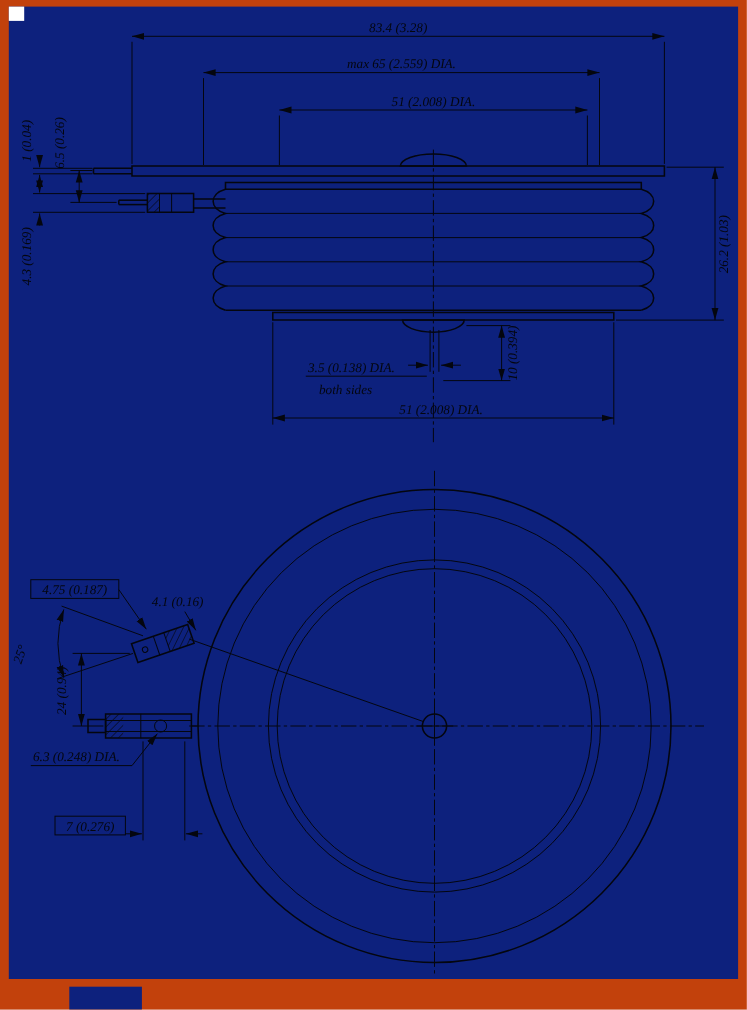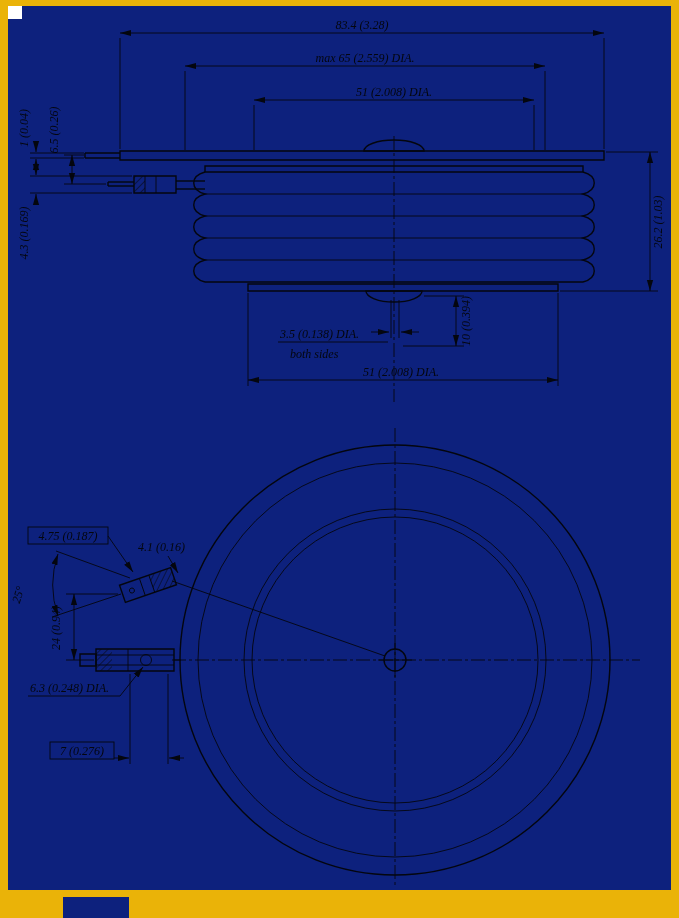--- a/index.html
+++ b/index.html
@@ -1,19 +1,19 @@
 <!DOCTYPE html>
 <html><head>
 <meta charset="utf-8">
 <style>
   html,body{margin:0;padding:0;background:#ffffff;}
   .page{
     position:relative;
     width:679px;height:918px;
-    background:#eab308;
+    background:#c2410c;
     font-family:"Liberation Serif", serif;
     overflow:hidden;
   }
   svg text{
     font-family:"Liberation Serif", serif;
     font-style:italic;
     font-size:12px;
     fill:#04060e;
     stroke:none;
   }

